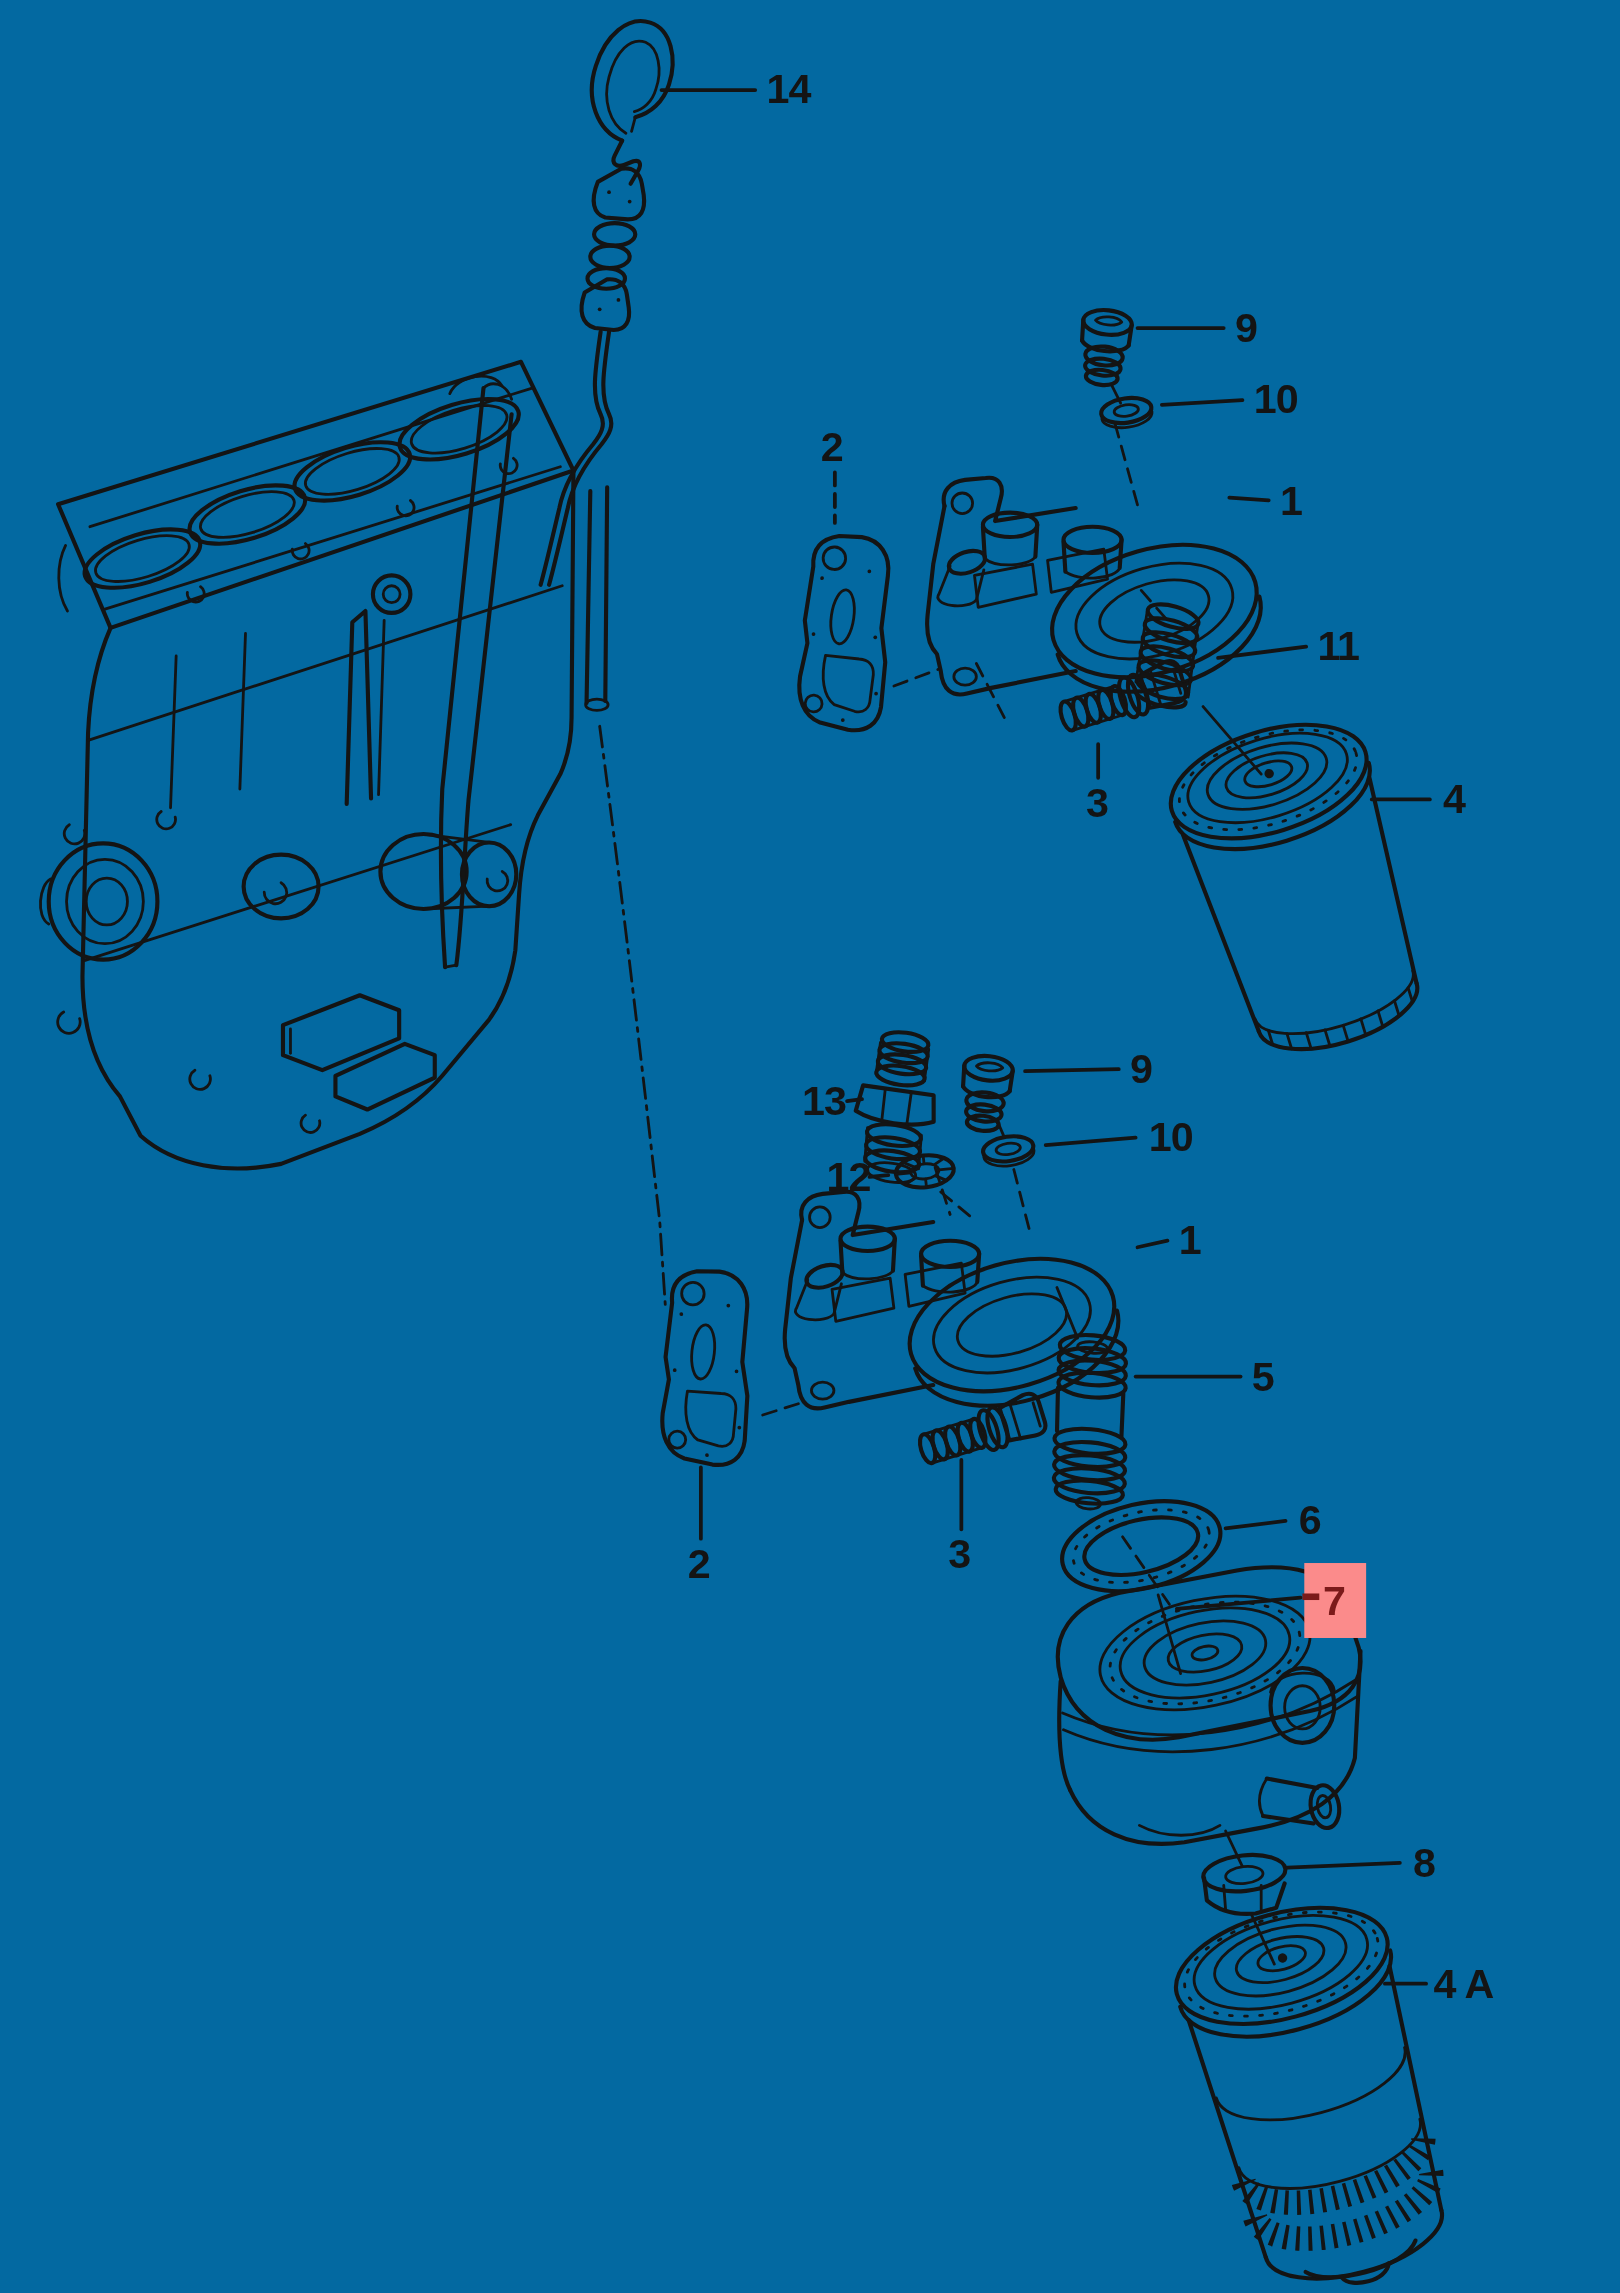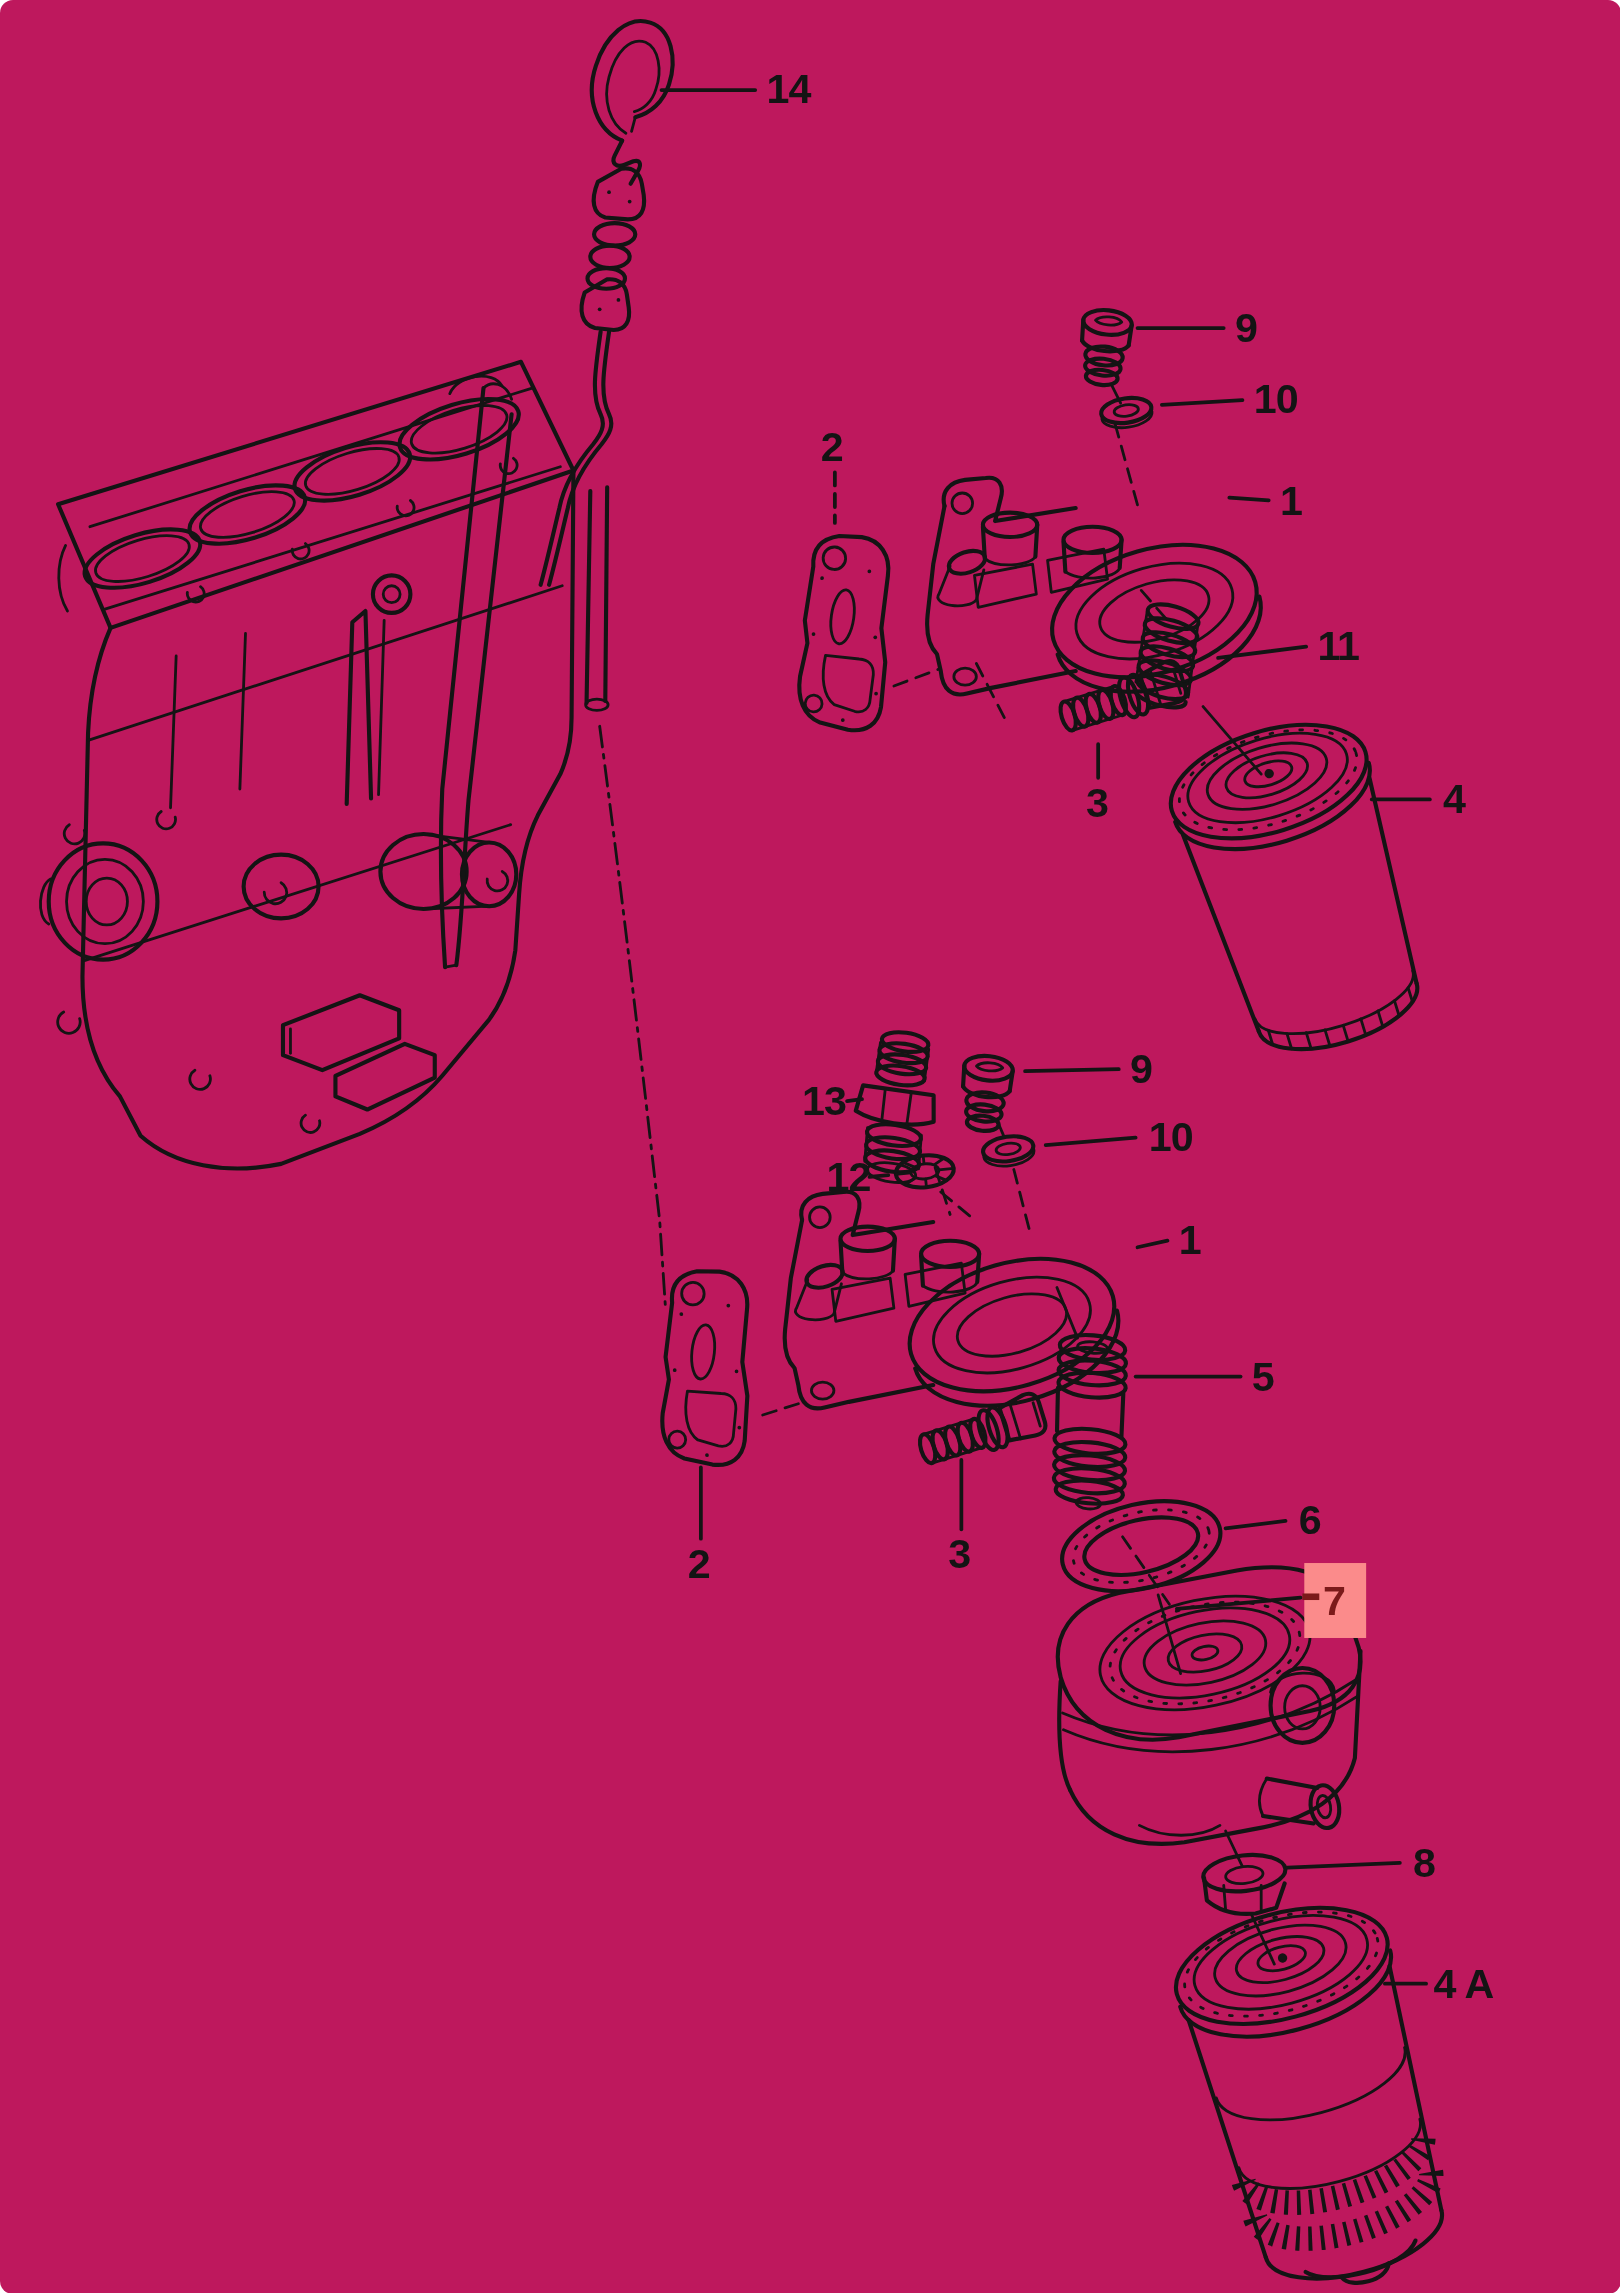--- a/index.html
+++ b/index.html
@@ -1,16 +1,16 @@
 <!DOCTYPE html>
 <html style="--ink: #141414;font-size:15px"><head>
 <meta charset="utf-8">
 <style>
   html,body{margin:0;padding:0;background:#fff;}
-  .page{width:1621px;height:2294px;position:relative;background:#be185d;overflow:hidden;border-radius:13px;}
+  .page{width:1621px;height:2294px;position:relative;background:#0369a1;overflow:hidden;}
   svg{display:block;}
   .ln{fill:none;stroke:var(--ink,#141414);stroke-width:4.4;stroke-linecap:round;stroke-linejoin:round;}
   .thin{stroke-width:3;}
   .dash{stroke-dasharray:15 10;}
   .dashdot{stroke-dasharray:22 8 4 8;}
   .knurl{fill:none;stroke:var(--ink,#141414);stroke-width:26;stroke-dasharray:4 9;}
   .stipple{stroke-dasharray:3 13;}
   .dotfill{fill:var(--ink,#141414);stroke:none;}
   #callouts text{font-family:"Liberation Sans",sans-serif;font-weight:700;font-size:44px;letter-spacing:-1px;}
 </style>

